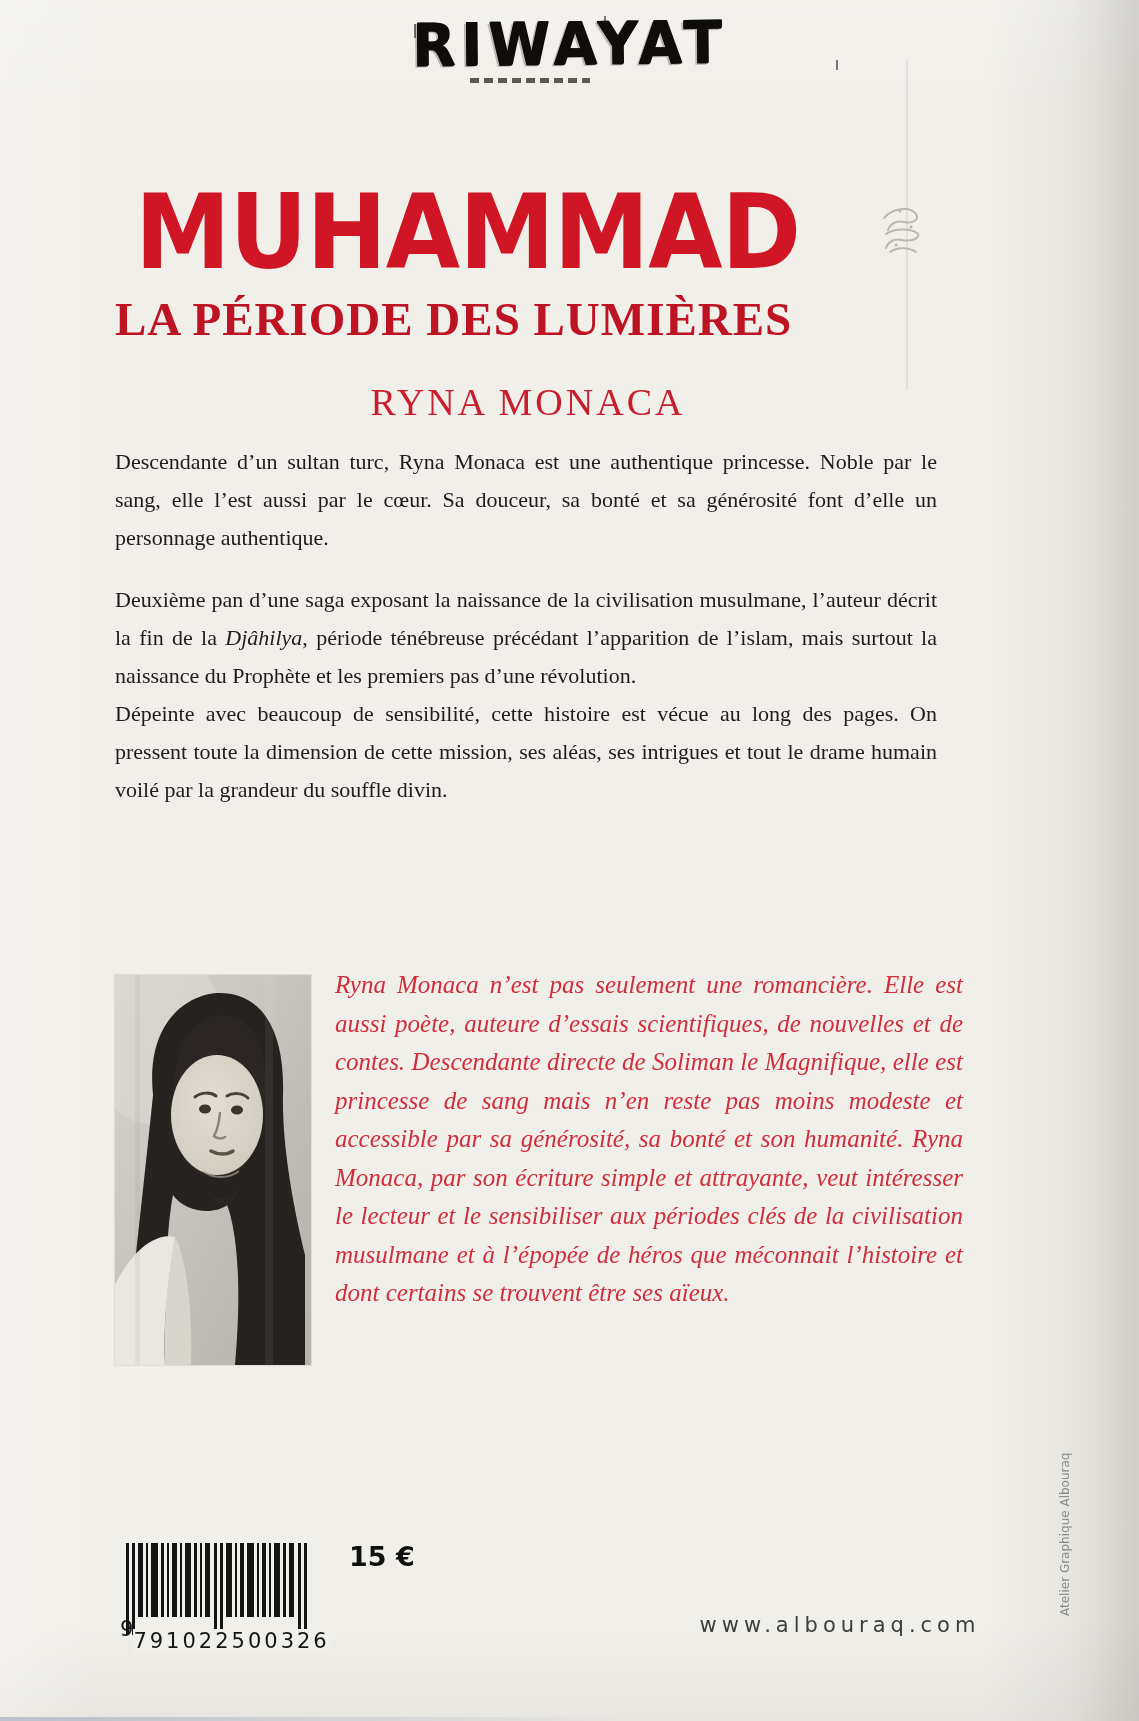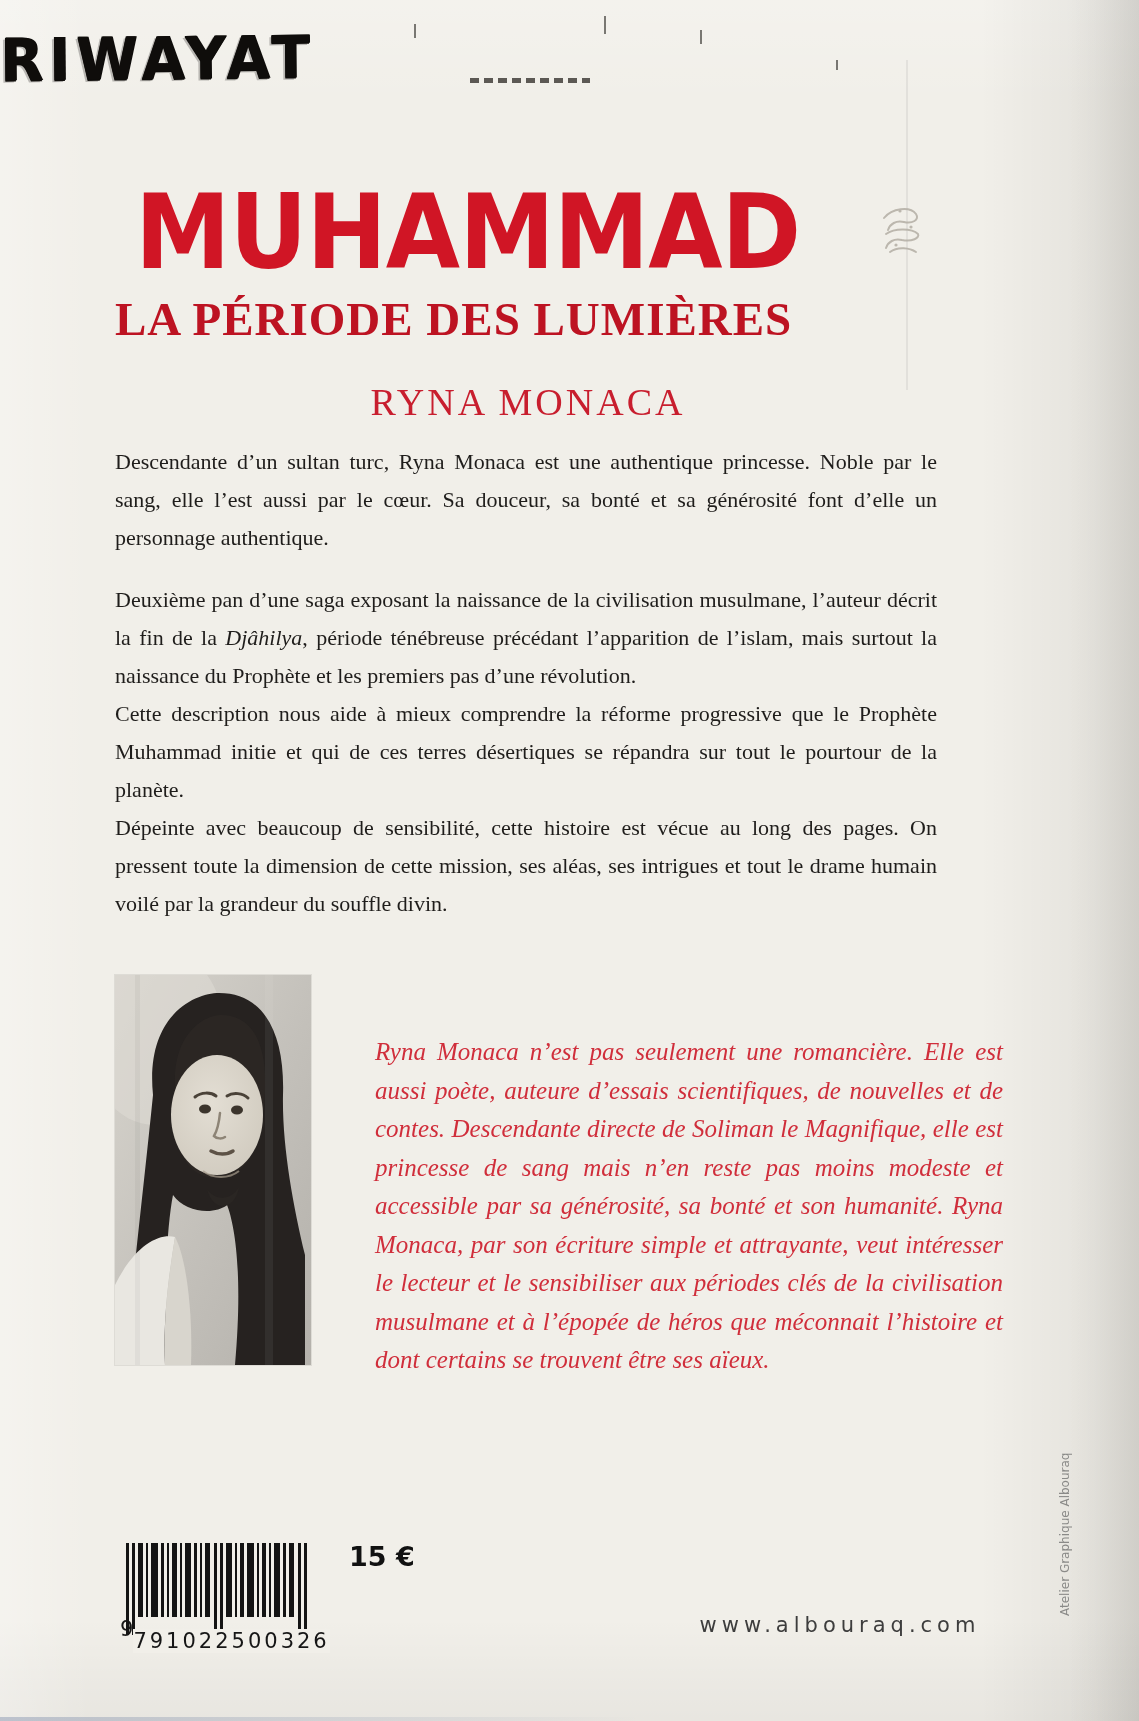--- a/index.html
+++ b/index.html
@@ -12,21 +12,21 @@
       #f1efe9;
     overflow:hidden;
     font-family:"Liberation Serif", serif;
   }
   
   .crease{position:absolute;left:906px;top:60px;width:2px;height:330px;background:rgba(0,0,0,0.06);}
   .edge-shade{position:absolute;right:0;top:0;width:70px;height:100%;background:linear-gradient(to right, rgba(0,0,0,0), rgba(60,55,45,0.07));}
   .bottom-edge{position:absolute;left:0;bottom:0;width:640px;height:4px;background:linear-gradient(to right, rgba(95,115,155,0.35), rgba(95,115,155,0));}
 
   
-  .logo-wrap{position:absolute;left:0;top:26px;width:100%;}
+  .logo-wrap{position:absolute;left:0;top:11px;width:100%;text-align:center;}
   .logo{
     display:inline-block;
     font-family:"DejaVu Sans", sans-serif;
     font-weight:bold;font-size:56px;letter-spacing:6px;
     color:#0f0d0b;transform:rotate(-0.6deg) scaleY(1.05);
     text-shadow:1px 0 0 #0f0d0b, 0 1px 0 #0f0d0b, -2px 2px 0 rgba(15,13,11,0.25);
   }
   .logo-marks{position:absolute;left:470px;top:78px;width:120px;height:5px;
     background:repeating-linear-gradient(to right,#2a2622 0 9px, rgba(0,0,0,0) 9px 14px);opacity:.75;}
   .tick{position:absolute;width:2px;height:14px;background:rgba(20,18,15,0.55);}
@@ -77,25 +77,24 @@
     font-size:22px;line-height:38px;text-align:justify;}
   .synopsis p{margin:0;}
   .blockA{top:443px;}
   .blockB{top:581px;}
   .it{font-style:italic;}
 
   
   .author-photo{position:absolute;left:115px;top:975px;width:196px;height:390px;
     box-shadow:0 0 0 1px rgba(0,0,0,0.08);}
   .bio{
-    position:absolute;left:335px;top:1033px;width:628px;
+    position:absolute;left:335px;top:966px;width:628px;
     color:#d02e3b;font-style:italic;
     font-size:25px;line-height:38.5px;text-align:justify;
     font-family:"Liberation Serif", serif;
-    margin-left:40px;
   }
 
   
   .barcode{position:absolute;left:120px;top:1543px;width:200px;height:100px;}
   .barcode svg{display:block;}
   .barcode-digits{
     position:absolute;left:0;top:74px;width:200px;
     display:flex;justify-content:space-between;
     font-family:"DejaVu Sans", sans-serif;font-size:21px;color:#161616;
     background:transparent;
@@ -149,21 +148,20 @@
   </svg>
 
   <div class="subtitle">LA PÉRIODE DES LUMIÈRES</div>
   <div class="author-name">RYNA MONACA</div>
 
   <div class="synopsis blockA">
     <p>Descendante d’un sultan turc, Ryna Monaca est une authentique princesse. Noble par le sang, elle l’est aussi par le cœur. Sa douceur, sa bonté et sa générosité font d’elle un personnage authentique.</p>
   </div>
   <div class="synopsis blockB">
     <p><span>Deuxième pan d’une saga exposant la naissance de la civilisation musulmane, l’auteur décrit la fin de la </span><span class="it">Djâhilya</span><span>, période ténébreuse précédant l’apparition de l’islam, mais surtout la naissance du Prophète et les premiers pas d’une révolution.</span></p>
-    <p>Cette description nous aide à mieux comprendre la réforme progressive que le Prophète Muhammad initie et qui de ces terres désertiques se répandra sur tout le pourtour de la planète.</p>
     <p>Dépeinte avec beaucoup de sensibilité, cette histoire est vécue au long des pages. On pressent toute la dimension de cette mission, ses aléas, ses intrigues et tout le drame humain voilé par la grandeur du souffle divin.</p>
   </div>
 
   <svg class="author-photo" viewBox="0 0 196 390" xmlns="http://www.w3.org/2000/svg">
     <defs>
       <linearGradient id="pbg" x1="0" y1="0" x2="1" y2="1">
         <stop offset="0" stop-color="#d7d4cd"></stop>
           <stop offset="0.55" stop-color="#c3c0ba"></stop>
           <stop offset="1" stop-color="#b4b1ab"></stop>
       </linearGradient>

